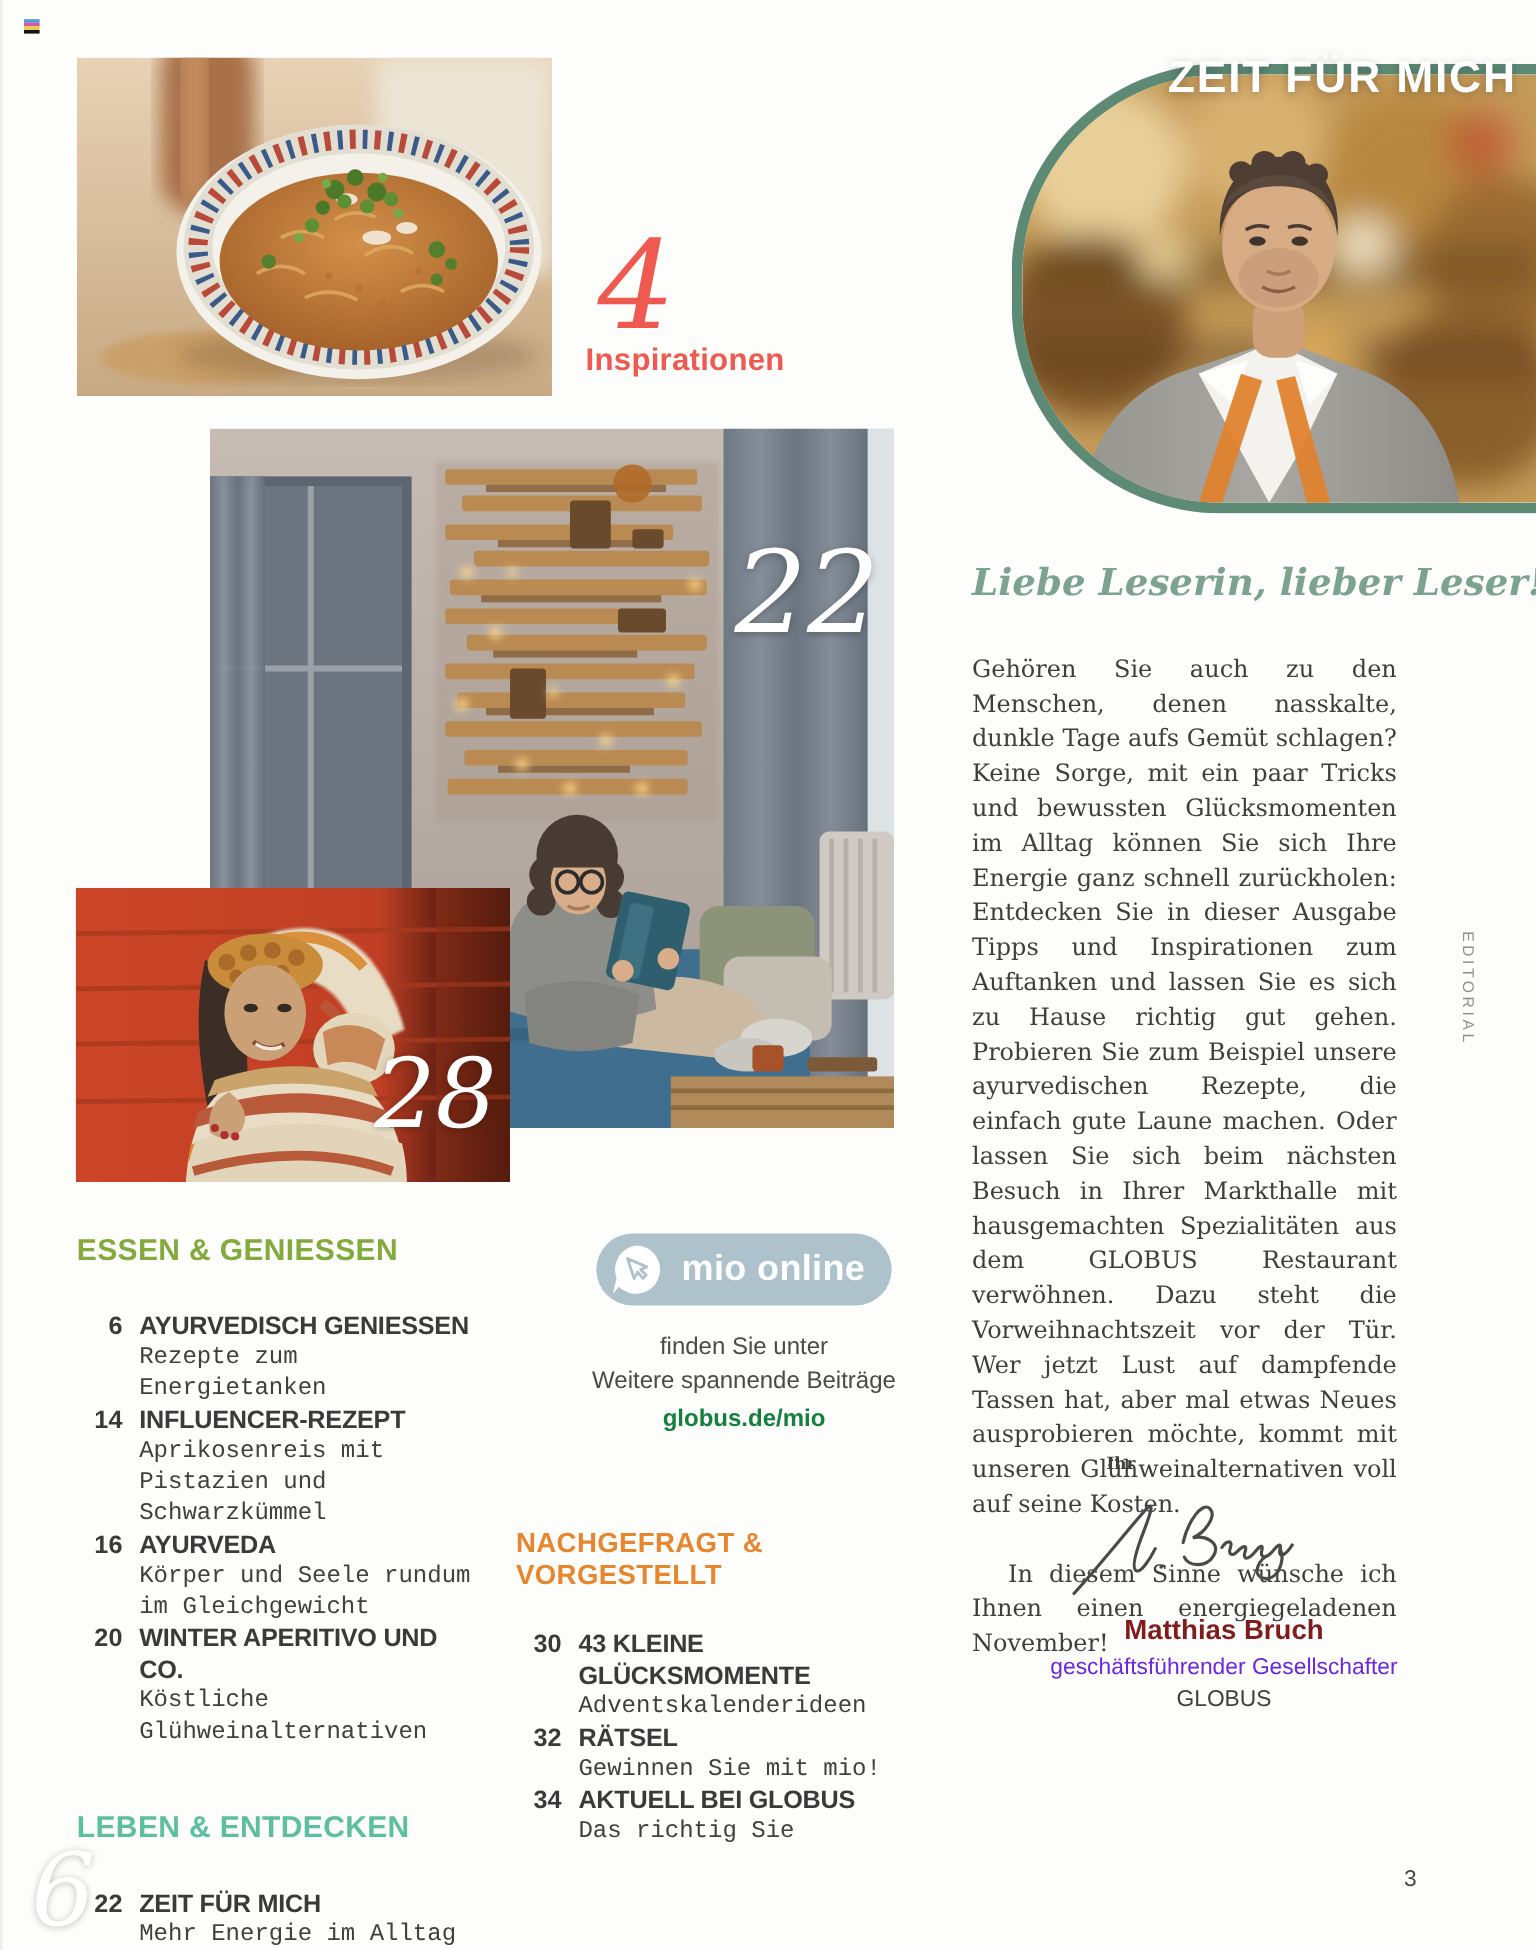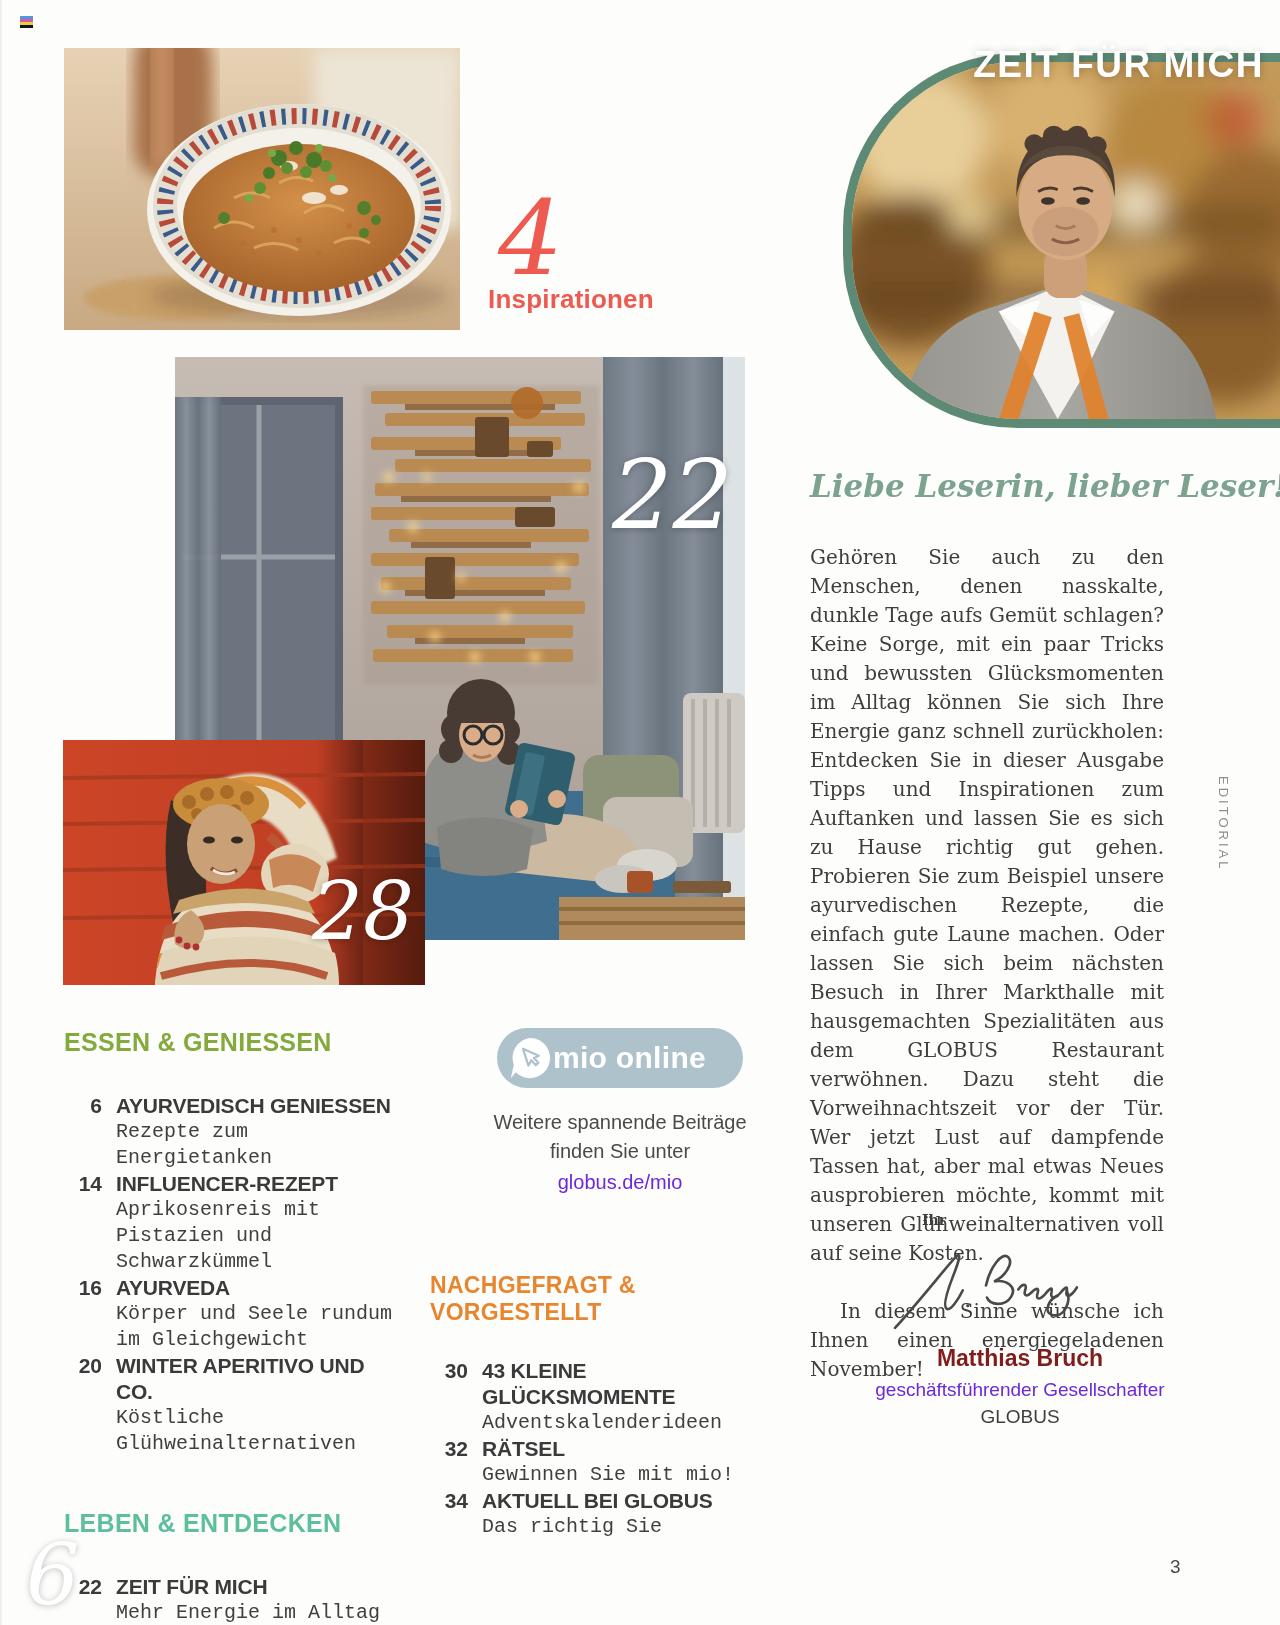--- a/index.html
+++ b/index.html
@@ -79,27 +79,27 @@
   .toc-entry{display:flex;}
   .toc-num{width:38px;min-width:38px;text-align:right;margin-right:14px;
     font-weight:bold;font-size:21px;color:#3a3a3a;line-height:26px;}
   .toc-title{font-weight:bold;font-size:21px;color:#3a3a3a;line-height:26px;letter-spacing:-0.2px;}
   .toc-sub{font-family:Liberation Mono, monospace;font-size:20px;color:#404040;line-height:26px;}
 
   
   .mio-badge{
     position:absolute;left:497px;top:1028px;width:246px;height:60px;
     background:#aec2cc;border-radius:30px;
-    display:flex;align-items:center;gap:0;padding:0 10px;box-sizing:border-box;
+    display:flex;align-items:center;gap:15px;padding:0 10px;box-sizing:border-box;
   }
   .mio-badge .label{color:#fff;font-weight:bold;font-size:30px;letter-spacing:.3px;}
   .mio-badge svg{width:46px;height:46px;display:block;}
   .mio-text{position:absolute;left:450px;top:1108px;width:340px;text-align:center;
     font-size:20px;line-height:29px;color:#4a4a4a;}
-  .mio-text .url{font-weight:normal;color:#6d28d9;margin-top:2px;}
+  .mio-text .url{font-weight:bold;color:#15803d;margin-top:2px;}
 
   .page-number{position:absolute;left:1170px;top:1556px;font-size:19px;color:#4a4a4a;}
 </style>
 </head>
 <body>
 
 <div class="page">
 
   <div class="regmark">
     <div style="background:#4a9ae0"></div>
@@ -558,22 +558,22 @@
   <div class="mio-badge">
     <svg viewBox="0 0 48 48">
       <path d="M24,3 a21,21 0 1 1 -14.9,35.9 L4,45 L7.1,31.1 A21,21 0 0 1 24,3 Z" fill="#ffffff"></path>
       <g transform="rotate(-18 24 24)">
         <path d="M20,12.5 L20,31 L24.6,26.6 L27.4,33 L30.8,31.4 L27.9,25.2 L33.5,24.6 Z" fill="none" stroke="#aec2cc" stroke-width="2.4" stroke-linejoin="round"></path>
       </g>
     </svg>
     <span class="label">mio online</span>
   </div>
   <div class="mio-text">
+    <div>finden Sie unter</div>
     <div>Weitere spannende Beiträge</div>
-    <div>finden Sie unter</div>
     <div class="url">globus.de/mio</div>
   </div>
 
   <div class="toc toc-mid">
     <div class="toc-heading h-orange">NACHGEFRAGT &amp; VORGESTELLT</div>
 
     <div class="toc-entry">
       <div class="toc-num">30</div>
       <div>
           <div class="toc-title">43 KLEINE GLÜCKSMOMENTE</div>

